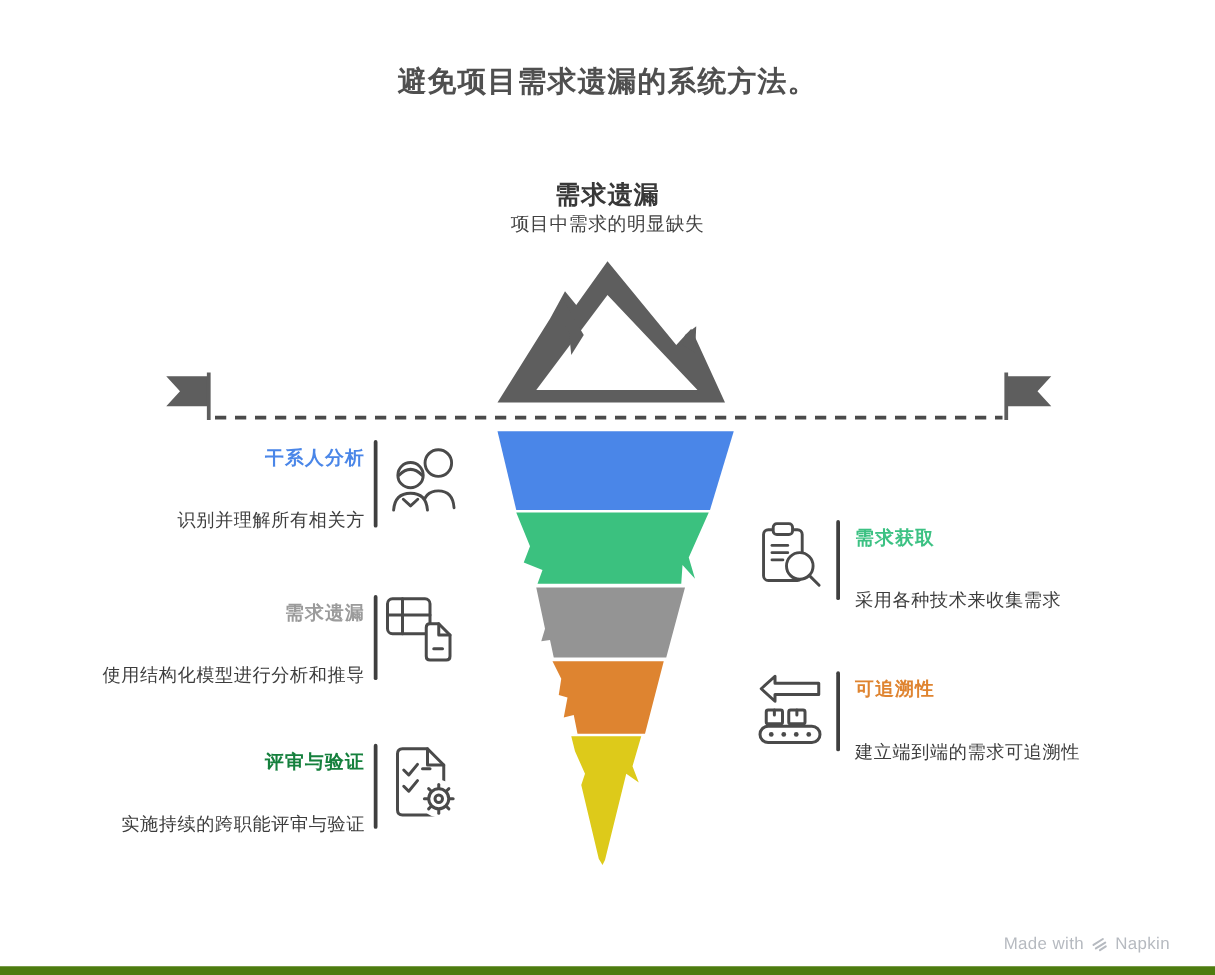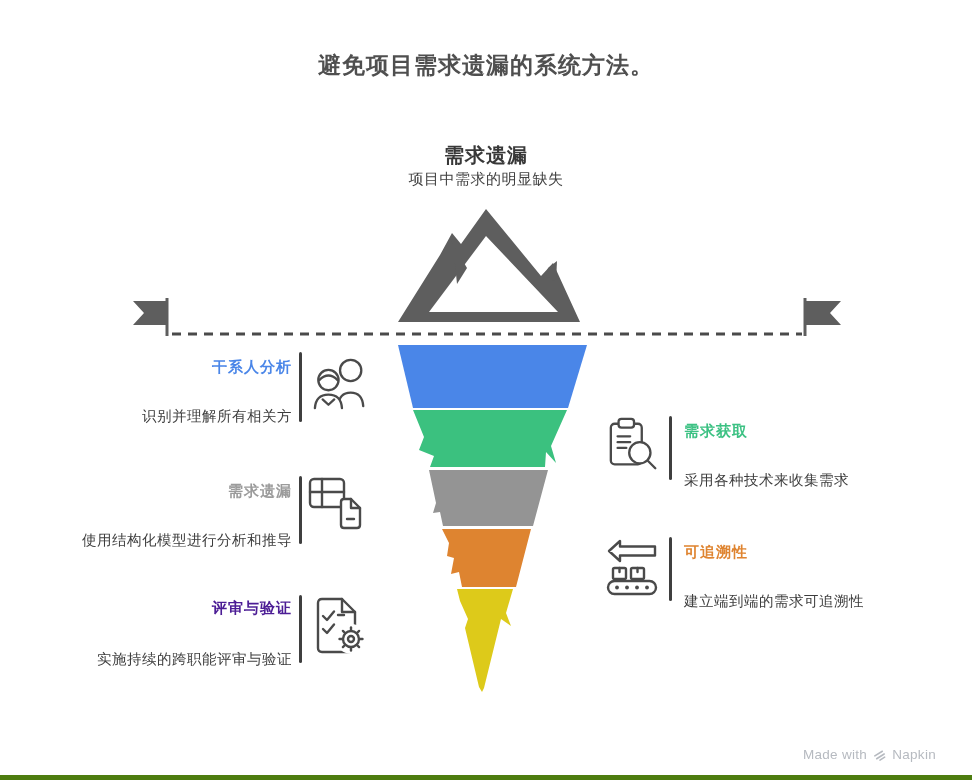--- a/index.html
+++ b/index.html
@@ -1,19 +1,19 @@
 <!DOCTYPE html>
 <html><head>
 <meta charset="utf-8">
 <style>
   html,body{margin:0;padding:0;background:#ffffff;}
   .canvas{
     position:relative;width:972px;height:780px;background:#ffffff;overflow:hidden;
     font-family:"Liberation Sans","DejaVu Sans",sans-serif;
-    border-bottom:5px solid #4d7c0f;box-sizing:border-box;
+    border-bottom:7px solid #4d7c0f;box-sizing:border-box;
   }
   .scene{position:absolute;left:0;top:0;z-index:1;}
   .page-title{
     position:absolute;left:0;top:50px;width:100%;text-align:center;z-index:2;
     font-size:23px;font-weight:bold;color:#4f4f4f;letter-spacing:1px;
   }
   .peak-title{
     position:absolute;left:0;top:130px;width:100%;text-align:center;z-index:2;
     font-size:20px;font-weight:bold;color:#383838;letter-spacing:1px;margin-top:12px;
   }
@@ -103,21 +103,21 @@
       <rect class="ic" x="3" y="4" width="34" height="28" rx="4"></rect>
       <path class="ic" d="M15,4 V32"></path>
       <path class="ic" d="M3,17 H37"></path>
       <path class="ic-w" d="M34,27 Q34,24 37,24 H44 L53,33 V50 Q53,53 50,53 H37 Q34,53 34,50 Z"></path>
       <path class="ic" d="M44,24 V33 H53"></path>
       <path class="ic" d="M40,44 H47"></path>
     </svg>
   </div>
 
   <div class="item left" style="right:680px;top:598px">
-    <div class="ititle" style="color: #4c1d95; font-family: Liberation Mono, monospace;">评审与验证</div>
+    <div class="ititle" style="color: #15803d;">评审与验证</div>
     <div class="isub">实施持续的跨职能评审与验证</div>
   </div>
   <div class="vdivider" style="left:299px;top:595px;height:68px"></div>
   <div class="icon-box" style="left:309px;top:594px">
     <svg width="62" height="66" viewBox="0 0 62 66">
       <path class="ic" d="M9,9 Q9,5 13,5 H33 L46,18 V54 Q46,58 42,58 H13 Q9,58 9,54 Z"></path>
       <path class="ic" d="M33,5 V18 H46"></path>
       <path class="ic" d="M14,22 L18,26 L25,17.5"></path>
       <path class="ic" d="M29,21 H35"></path>
       <path class="ic" d="M14,35 L18,39 L25,30.5"></path>

